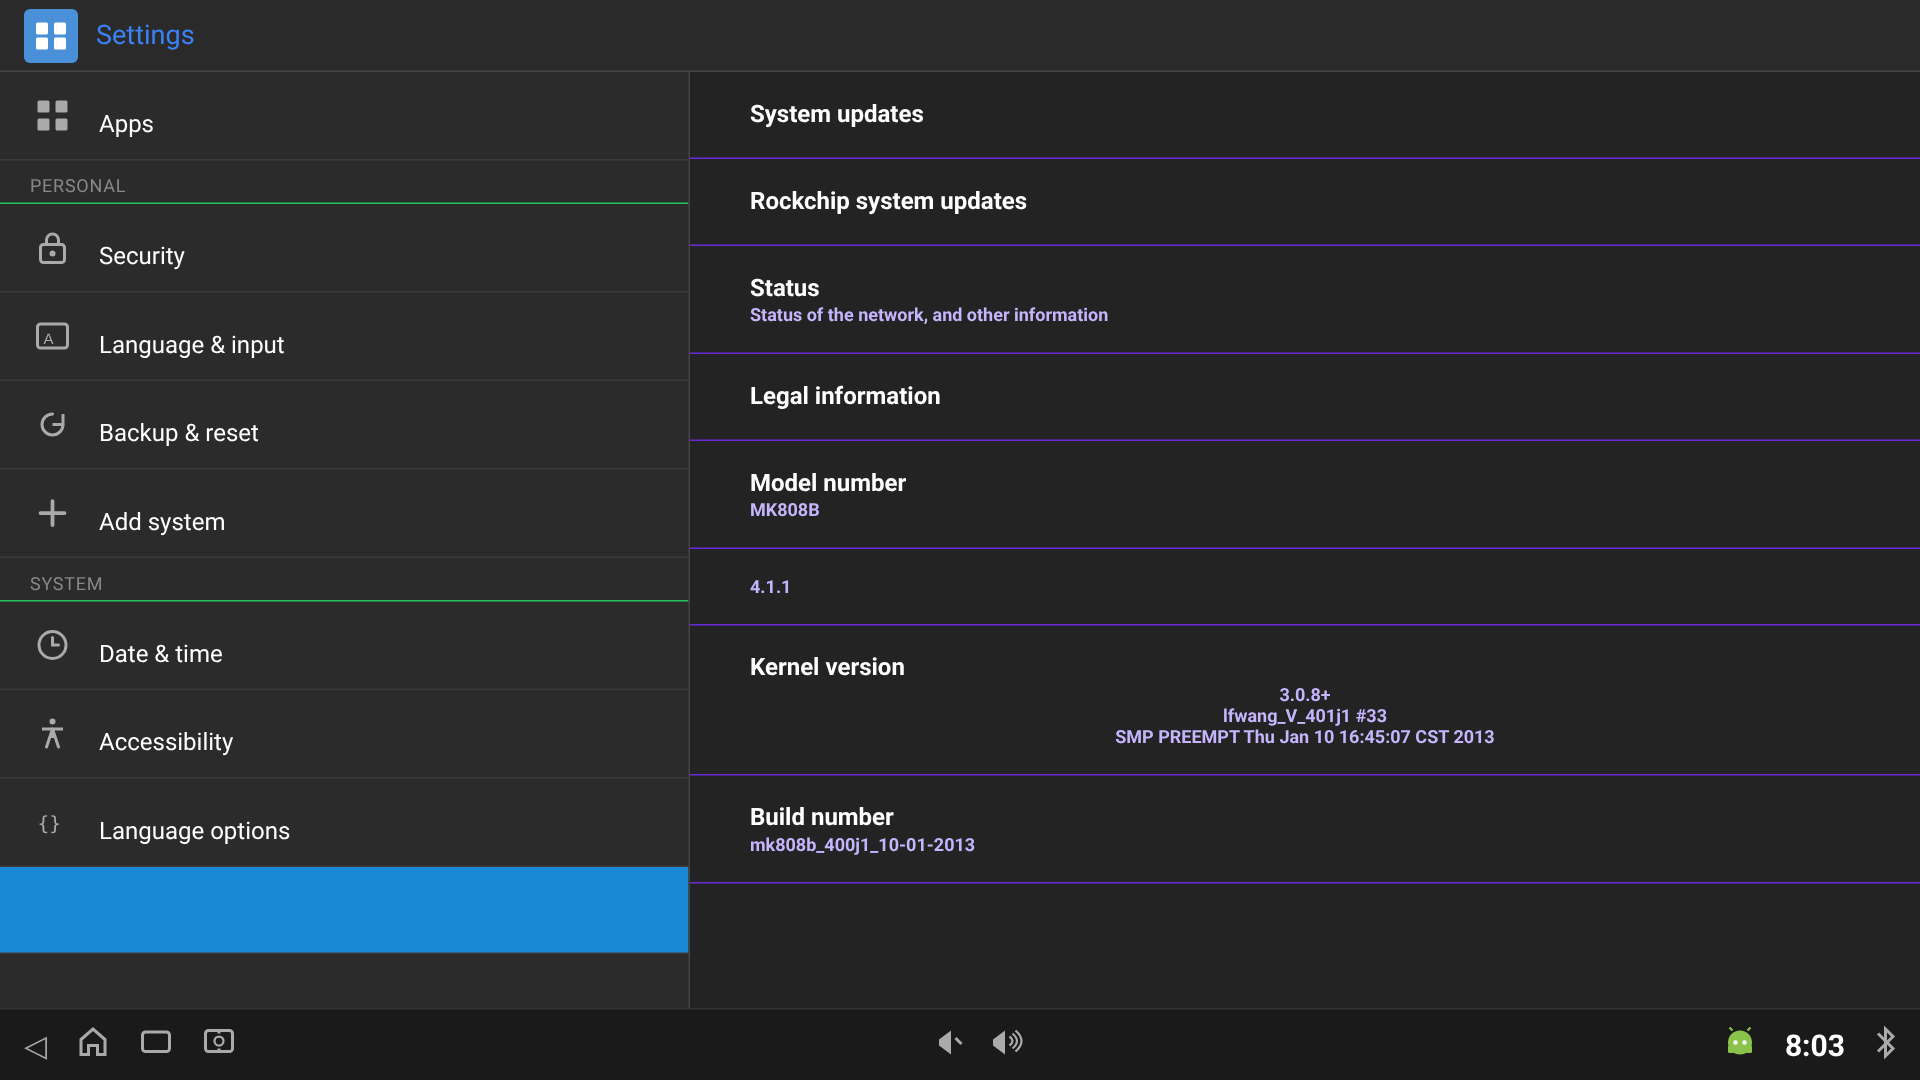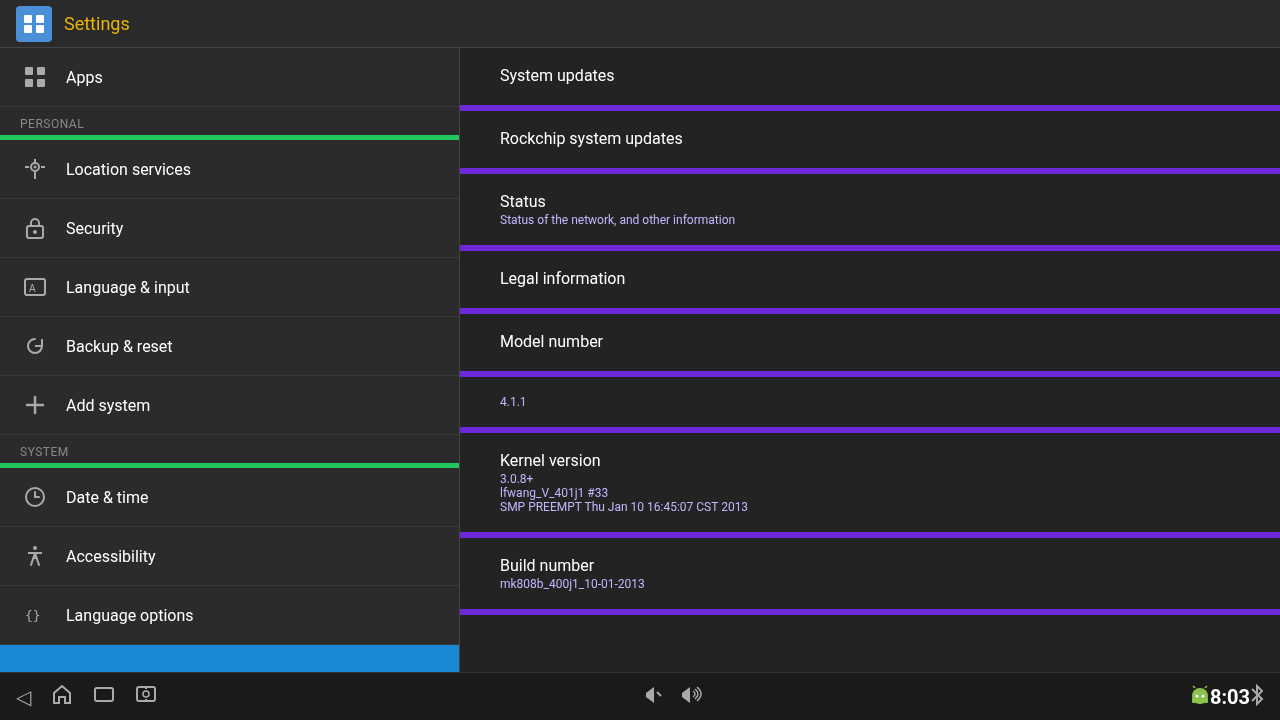--- a/index.html
+++ b/index.html
@@ -30,42 +30,42 @@
       background: #4a90d9;
       border-radius: 4px;
       display: flex;
       align-items: center;
       justify-content: center;
       margin-right: 12px;
       font-size: 20px;
     }
     .title-bar-text {
       font-size: 18px;
-      color: #eab308;
+      color: #3b82f6;
     }
 
     
     .main-content {
       display: flex;
       flex: 1;
       overflow: hidden;
     }
 
     
     .sidebar {
       width: 460px;
       background: #2b2b2b;
       flex-shrink: 0;
       overflow-y: auto;
       border-right: 1px solid #444;
     }
 
     .sidebar-item {
       display: flex;
-      align-items: center;
+      align-items: flex-end;
       padding: 14px 20px;
       cursor: pointer;
       border-bottom: 1px solid #3a3a3a;
       min-height: 58px;
     }
     .sidebar-item.active {
       background: #1a88d4;
     }
     .sidebar-item .item-icon {
       width: 30px;
@@ -81,35 +81,36 @@
       font-size: 16px;
       color: #ffffff;
     }
 
     .section-header {
       padding: 10px 20px 4px 20px;
       font-size: 12px;
       color: #888;
       letter-spacing: 0.5px;
       text-transform: uppercase;
-      border-bottom: 5px solid #22c55e;
+      border-bottom: 1px solid #22c55e;
     }
 
     
     .right-panel {
       flex: 1;
       background: #232323;
       overflow-y: auto;
       padding: 0;
     }
 
     .right-item {
       padding: 18px 40px;
-      border-bottom: 6px solid #6d28d9;
+      border-bottom: 1px solid #6d28d9;
       cursor: pointer;
+      font-weight: bold;
     }
     .right-item-title {
       font-size: 16px;
       color: #ffffff;
       margin-bottom: 2px;
     }
     .right-item-subtitle {
       font-size: 12px;
       color: #c4b5fd;
     }
@@ -131,21 +132,21 @@
     }
     .taskbar-center {
       flex: 1;
       display: flex;
       align-items: center;
       justify-content: center;
     }
     .taskbar-right {
       display: flex;
       align-items: center;
-      gap: 0;
+      gap: 20px;
     }
     .taskbar-icon {
       font-size: 22px;
       color: #aaa;
       cursor: pointer;
     }
     .taskbar-time {
       font-size: 20px;
       color: #ffffff;
       font-weight: bold;
@@ -182,33 +183,20 @@
           <rect x="13" y="1" width="8" height="8" rx="1" fill="#aaa"></rect>
           <rect x="1" y="13" width="8" height="8" rx="1" fill="#aaa"></rect>
           <rect x="13" y="13" width="8" height="8" rx="1" fill="#aaa"></rect>
         </svg>
       </div>
       <span class="item-label">Apps</span>
     </div>
 
     <div class="section-header">PERSONAL</div>
 
-    <div class="sidebar-item">
-      <div class="item-icon">
-        <svg width="22" height="22" viewBox="0 0 22 22" fill="none">
-          <circle cx="11" cy="9" r="4" stroke="#aaa" stroke-width="2" fill="none"></circle>
-          <circle cx="11" cy="9" r="1.5" fill="#aaa"></circle>
-          <line x1="11" y1="1" x2="11" y2="5" stroke="#aaa" stroke-width="2"></line>
-          <line x1="11" y1="13" x2="11" y2="21" stroke="#aaa" stroke-width="2"></line>
-          <line x1="1" y1="9" x2="5" y2="9" stroke="#aaa" stroke-width="2"></line>
-          <line x1="17" y1="9" x2="21" y2="9" stroke="#aaa" stroke-width="2"></line>
-        </svg>
-      </div>
-      <span class="item-label">Location services</span>
-    </div>
 
     <div class="sidebar-item">
       <div class="item-icon">
         <svg width="18" height="22" viewBox="0 0 18 22" fill="none">
           <rect x="1" y="9" width="16" height="12" rx="2" stroke="#aaa" stroke-width="2" fill="none"></rect>
           <path d="M5 9V6a4 4 0 018 0v3" stroke="#aaa" stroke-width="2" fill="none"></path>
           <circle cx="9" cy="15" r="2" fill="#aaa"></circle>
         </svg>
       </div>
       <span class="item-label">Security</span>
@@ -300,29 +288,30 @@
       <div class="right-item-title">Status</div>
       <div class="right-item-subtitle">Status of the network, and other information</div>
     </div>
 
     <div class="right-item">
       <div class="right-item-title">Legal information</div>
     </div>
 
     <div class="right-item">
       <div class="right-item-title">Model number</div>
+      <div class="right-item-subtitle">MK808B</div>
     </div>
 
     <div class="right-item">
       <div class="right-item-subtitle">4.1.1</div>
     </div>
 
     <div class="right-item">
       <div class="right-item-title">Kernel version</div>
-      <div class="right-item-subtitle" style="white-space: pre-line;">3.0.8+
+      <div class="right-item-subtitle" style="white-space: pre-line; text-align: center;">3.0.8+
 lfwang_V_401j1 #33
 SMP PREEMPT Thu Jan 10 16:45:07 CST 2013</div>
     </div>
 
     <div class="right-item">
       <div class="right-item-title">Build number</div>
       <div class="right-item-subtitle">mk808b_400j1_10-01-2013</div>
     </div>
 
   </div>

